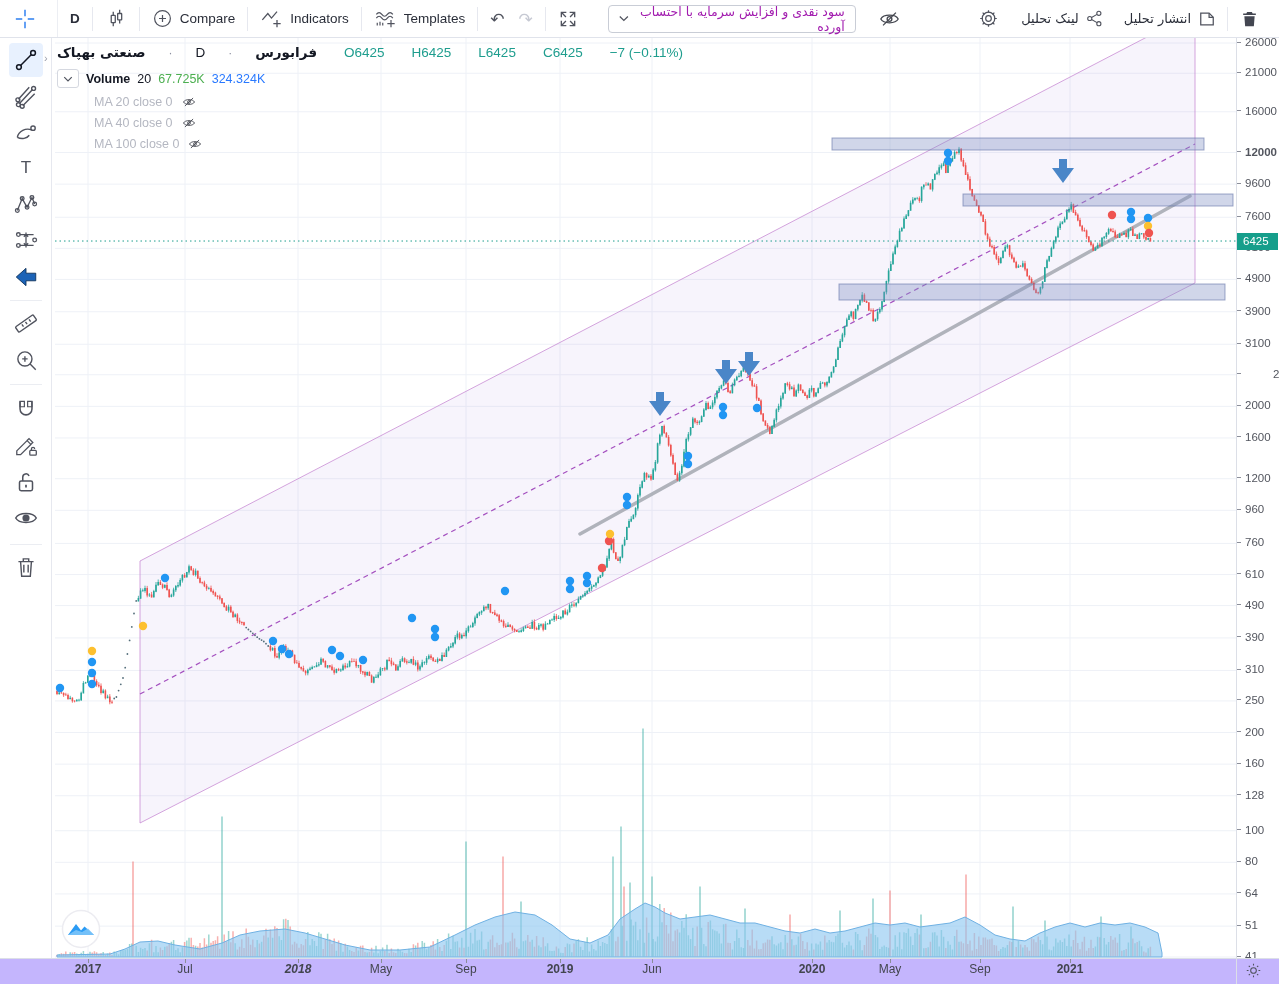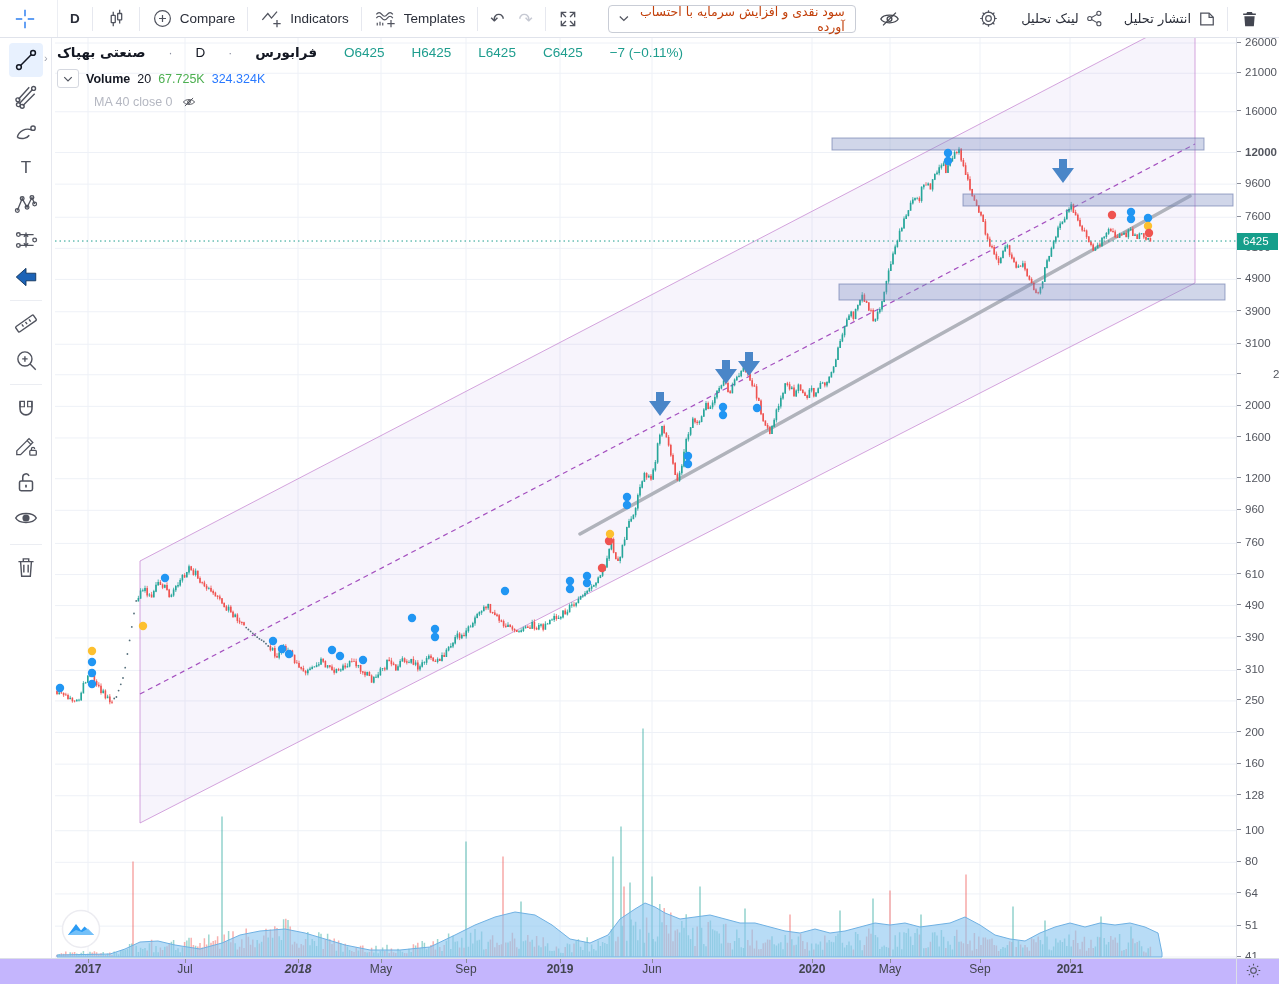--- a/index.html
+++ b/index.html
@@ -17,21 +17,21 @@
   #crosshair-cell { position:absolute; left:13px; top:8px; width:26px; height:22px; }
   #toolbar .tstart { width:58px; flex:0 0 58px; border-right:1px solid #eceef3; height:100%; }
   .tbtn { display:flex; align-items:center; gap:7px; padding:0 12px; height:38px; cursor:pointer;
     color:#2a2e39; font-size:13.5px; white-space:nowrap; }
   .tbtn svg { flex:0 0 auto; }
   .sep { width:1px; height:24px; background:#e6e8ef; }
   .uni { font-family:"DejaVu Sans", sans-serif; font-size:17px; color:#50535e; }
   .uni.disabled { color:#c6c9d3; }
   #adjust-dd { direction:rtl; display:flex; align-items:center; gap:8px; margin-left:18px;
     border:1px solid #c9cdd6; border-radius:4px; height:28px; padding:0 10px; width:248px;
-    font-size:12.5px; color:#c2410c; cursor:pointer; justify-content:space-between; }
+    font-size:12.5px; color:#a21caf; cursor:pointer; justify-content:space-between; }
   #right-tools { margin-left:auto; display:flex; align-items:center; height:100%; padding-right:8px; }
   .fa-btn { display:flex; align-items:center; gap:6px; padding:0 10px; font-size:13px; color:#2a2e39; cursor:pointer; }
 
   
   #sidebar { position:absolute; left:0; top:38px; width:52px; height:920px; background:#fff;
     border-right:1px solid #e6e8ef; z-index:4; }
   .side-item { position:absolute; left:9px; width:34px; height:34px; display:flex; align-items:center;
     justify-content:center; border-radius:4px; cursor:pointer; }
   .side-item.selected { background:#e8f1fe; }
   .side-sep { position:absolute; left:10px; width:32px; height:1px; background:#ebedf2; }
@@ -449,21 +449,37 @@
         <svg width="10" height="6" viewBox="0 0 12 8" stroke="#50535e" stroke-width="1.6" fill="none">
             <path d="M1 1.5l5 5 5-5"></path>
           </svg>
       </div>
       <span style="font-weight:700;">Volume</span>
       <span>20</span>
       <span class="vol-val-green">67.725K</span>
       <span class="vol-val-blue">324.324K</span>
     </div>
     <div class="ma-row">
+      <span>MA 20 close 0</span>
+      <svg width="16" height="14" viewBox="0 0 24 24" stroke="#42454e" stroke-width="1.5" fill="none">
+        <path d="M2.5 12c3-5.5 16-5.5 19 0-3 5.5-16 5.5-19 0z"></path>
+          <circle cx="12" cy="12" r="2.4"></circle>
+          <path d="M5 19L19 5"></path>
+      </svg>
+    </div>
+    <div class="ma-row">
       <span>MA 40 close 0</span>
+      <svg width="16" height="14" viewBox="0 0 24 24" stroke="#42454e" stroke-width="1.5" fill="none">
+        <path d="M2.5 12c3-5.5 16-5.5 19 0-3 5.5-16 5.5-19 0z"></path>
+          <circle cx="12" cy="12" r="2.4"></circle>
+          <path d="M5 19L19 5"></path>
+      </svg>
+    </div>
+    <div class="ma-row">
+      <span>MA 100 close 0</span>
       <svg width="16" height="14" viewBox="0 0 24 24" stroke="#42454e" stroke-width="1.5" fill="none">
         <path d="M2.5 12c3-5.5 16-5.5 19 0-3 5.5-16 5.5-19 0z"></path>
           <circle cx="12" cy="12" r="2.4"></circle>
           <path d="M5 19L19 5"></path>
       </svg>
     </div>
   </div>
 
   <div id="chart-logo">
     <svg width="40" height="40" viewBox="0 0 40 40">

